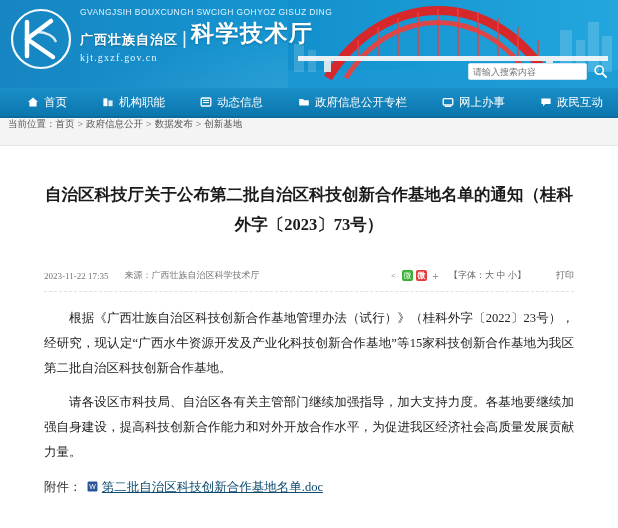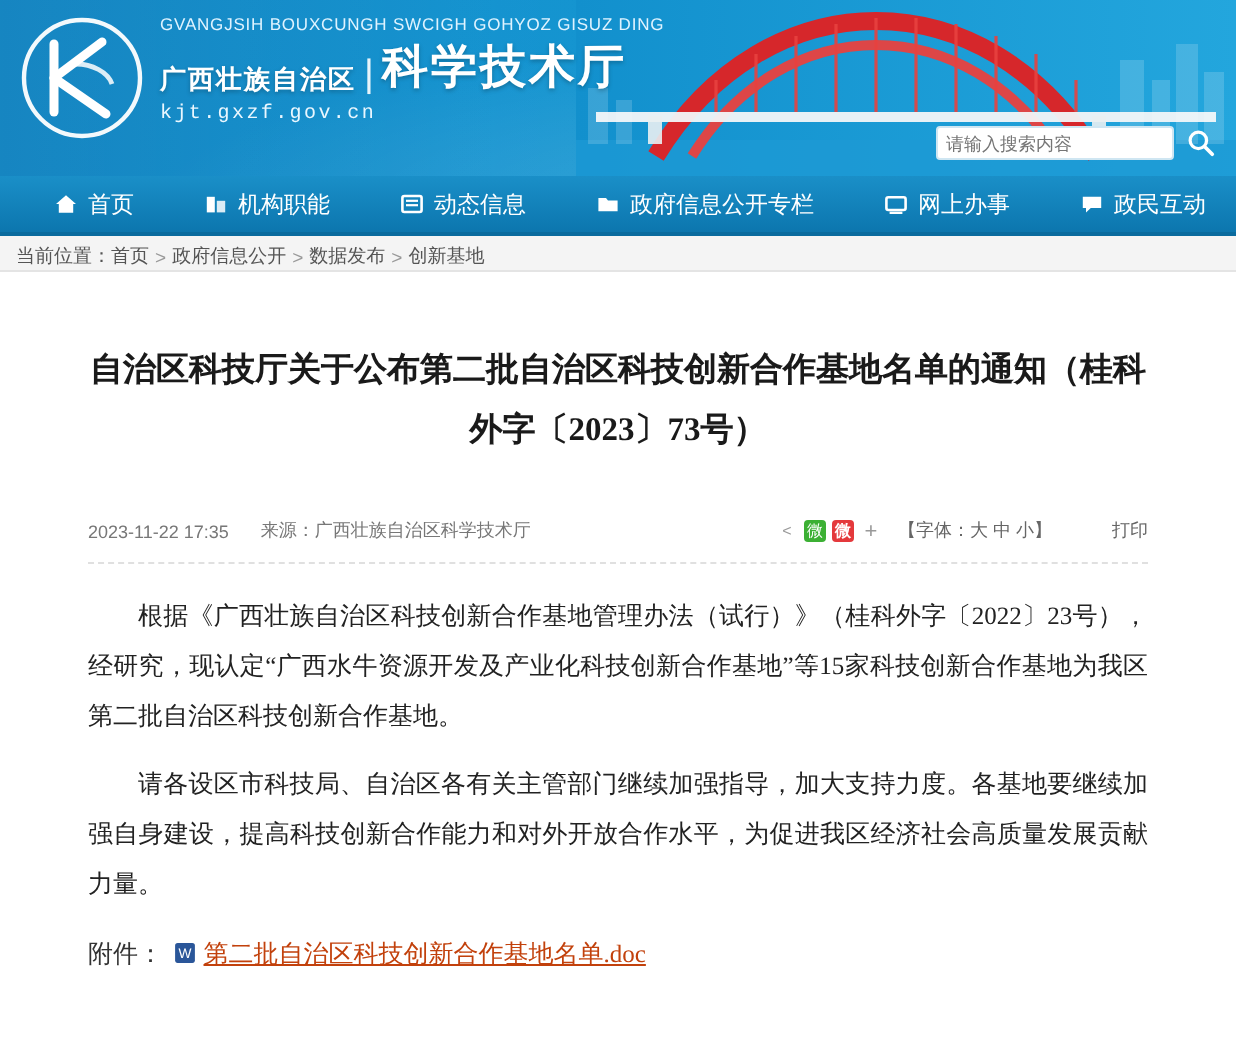--- a/index.html
+++ b/index.html
@@ -65,21 +65,21 @@
     font-size: 23px;
     font-weight: bold;
     letter-spacing: 1.5px;
     text-shadow: 0 1px 2px rgba(0,0,0,0.25);
   }
   .domain-line {
     margin-top: 3px;
     font-size: 10px;
     color: #eaf7ff;
     letter-spacing: 1.2px;
-    font-family: Liberation Mono, monospace;
+    font-family: Liberation Serif, serif;
   }
 
   
   .bridge {
     position: absolute;
     right: 0; bottom: 0;
     width: 330px; height: 88px;
   }
 
   
@@ -135,25 +135,25 @@
   .nav-item .nav-ico {
     width: 13px; height: 13px;
     margin-right: 5px;
     display: inline-flex;
     align-items: center;
     justify-content: center;
   }
 
   
   .crumb-bar {
-    height: 18px;
+    height: 28px;
     background: #f4f4f4;
     border-bottom: 1px solid #e4e4e4;
     display: flex;
-    align-items: flex-end;
+    align-items: flex-start;
     padding-left: 8px;
     font-size: 9.5px;
     color: #555;
   }
   .crumb-bar a { color: #555; text-decoration: none; }
   .crumb-sep { margin: 0 3px; color: #999; }
 
   
   .article {
     padding: 0 44px;
@@ -171,21 +171,21 @@
     margin-top: 26px;
     height: 26px;
     display: flex;
     align-items: center;
     font-size: 9px;
     color: #777;
     border-bottom: 1px dashed #e0e0e0;
     padding-bottom: 6px;
   }
   .meta-left { display: flex; align-items: center; }
-  .meta-time { margin-right: 16px; }
+  .meta-time { margin-right: 16px; font-family: Liberation Serif, serif; }
   .meta-source {}
   .meta-right {
     margin-left: auto;
     display: flex;
     align-items: center;
   }
   .share-ico {
     width: 11px; height: 11px;
     margin-right: 3px;
     display: inline-flex;
@@ -224,21 +224,21 @@
     font-size: 12.5px;
     font-family: "Liberation Serif", serif;
   }
   .attach-ico {
     display: inline-block;
     width: 11px; height: 11px;
     vertical-align: -1px;
     margin: 0 1px 0 2px;
   }
   .attach-link {
-    color: #c2410c;
+    color: #0c4a6e;
     text-decoration: underline;
     cursor: pointer;
   }
 </style>
 </head>
 <body>
 
 <div class="header">
   <div class="header-bgwave"></div>
 

